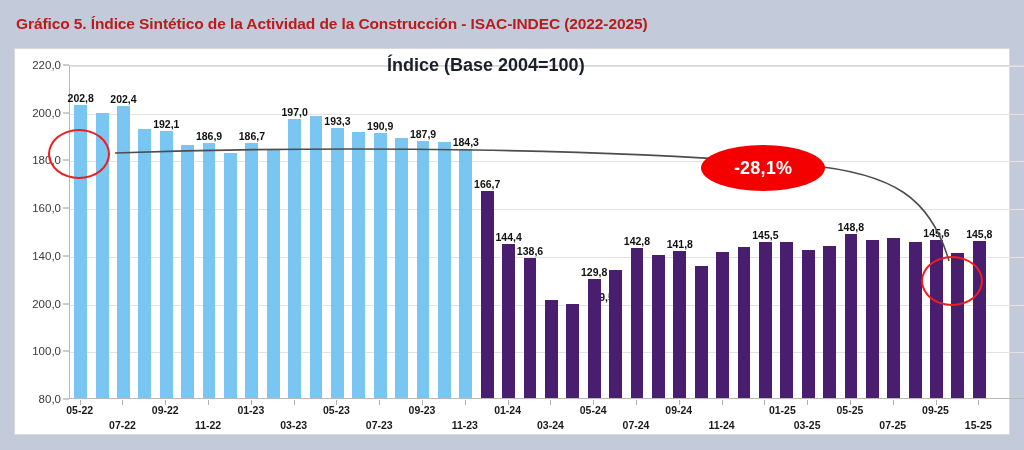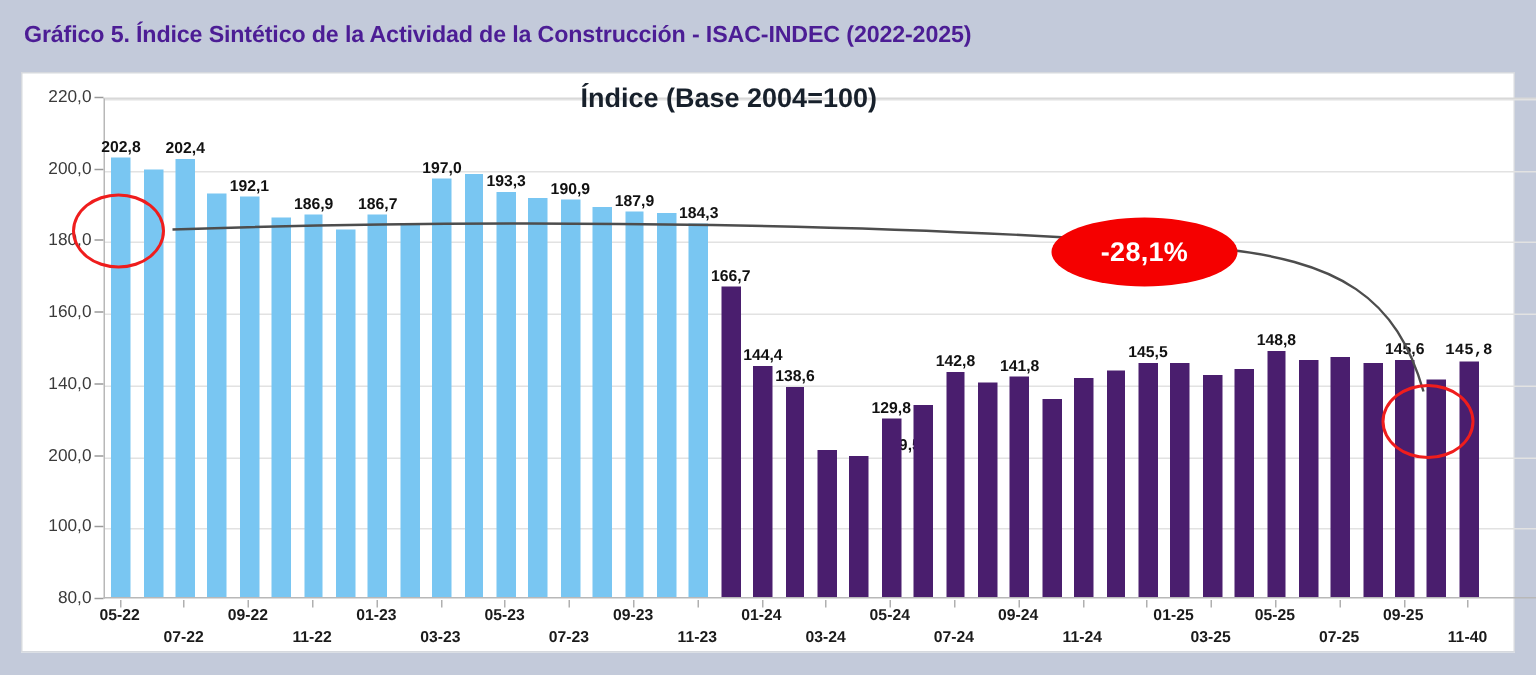--- a/index.html
+++ b/index.html
@@ -13,21 +13,21 @@
   
   #title-bar {
     position: absolute;
     left: 0; top: 0; width: 1024px; height: 48px;
     display: flex; align-items: center;
   }
   #title-text {
     margin-left: 16px;
     font-size: 15.5px;
     font-weight: bold;
-    color: #4c1d95;
+    color: #b91c1c;
     letter-spacing: -0.1px;
     white-space: nowrap;
   }
 
   
   #chart-card {
     position: absolute;
     left: 14px; top: 48px;
     width: 996px; height: 387px;
     background: #ffffff;
@@ -226,21 +226,21 @@
         <div class="bar purple" title="04-25: 143.9" style="left: 753.116px; width: 12.8372px; height: 152.447px;"></div>
         <div class="bar purple" title="05-25: 148.8" style="left: 774.512px; width: 12.8372px; height: 164.137px;"></div>
         <div class="bar-label" style="left: 780.93px; top: 154.863px;">148,8</div>
         <div class="bar purple" title="06-25: 146.2" style="left: 795.907px; width: 12.8372px; height: 157.934px;"></div>
         <div class="bar purple" title="07-25: 147.1" style="left: 817.302px; width: 12.8372px; height: 160.081px;"></div>
         <div class="bar purple" title="08-25: 145.6" style="left: 838.698px; width: 12.8372px; height: 156.503px;"></div>
         <div class="bar purple" title="09-25: 146.3" style="left: 860.093px; width: 12.8372px; height: 158.173px;"></div>
         <div class="bar-label" style="left: 866.512px; top: 160.827px;">145,6</div>
         <div class="bar purple" title="10-25: 140.6" style="left: 881.488px; width: 12.8372px; height: 144.574px;"></div>
         <div class="bar purple" title="11-25: 145.8" style="left: 902.884px; width: 12.8372px; height: 156.98px;"></div>
-        <div class="bar-label" style="left: 909.302px; top: 162.02px; font-family: Liberation Mono, monospace;">145,8</div>
+        <div class="bar-label" style="left: 909.302px; top: 162.02px;">145,8</div>
       </div>
   </div>
 
   <div id="series-title">Índice (Base 2004=100)</div>
 
   <div id="x-axis">
       <div class="x-tick" style="left: 10.6977px;"></div>
       <div class="x-label row0" style="left: 10.6977px;">05-22</div>
       <div class="x-tick" style="left: 53.4884px;"></div>
       <div class="x-label row1" style="left: 53.4884px;">07-22</div>
@@ -276,21 +276,21 @@
       <div class="x-label row0" style="left: 695.349px; padding-left: 36px;">01-25</div>
       <div class="x-tick" style="left: 738.14px;"></div>
       <div class="x-label row1" style="left: 738.14px;">03-25</div>
       <div class="x-tick" style="left: 780.93px;"></div>
       <div class="x-label row0" style="left: 780.93px;">05-25</div>
       <div class="x-tick" style="left: 823.721px;"></div>
       <div class="x-label row1" style="left: 823.721px;">07-25</div>
       <div class="x-tick" style="left: 866.512px;"></div>
       <div class="x-label row0" style="left: 866.512px;">09-25</div>
       <div class="x-tick" style="left: 909.302px;"></div>
-      <div class="x-label row1" style="left: 909.302px;">11-40</div>
+      <div class="x-label row1" style="left: 909.302px;">15-25</div>
     </div>
 
   <div id="annotations">
     <svg width="996" height="387" style="position:absolute;left:0;top:0;">
       <path d="M 100 104 C 330 96, 600 100, 790 116 C 880 124, 916 150, 934 212" fill="none" stroke="#4d4d4d" stroke-width="1.6"></path>
     </svg>
     <div id="badge">-28,1%</div>
     <div class="highlight-ring" id="ring-start"></div>
     <div class="highlight-ring" id="ring-end"></div>
   </div>

